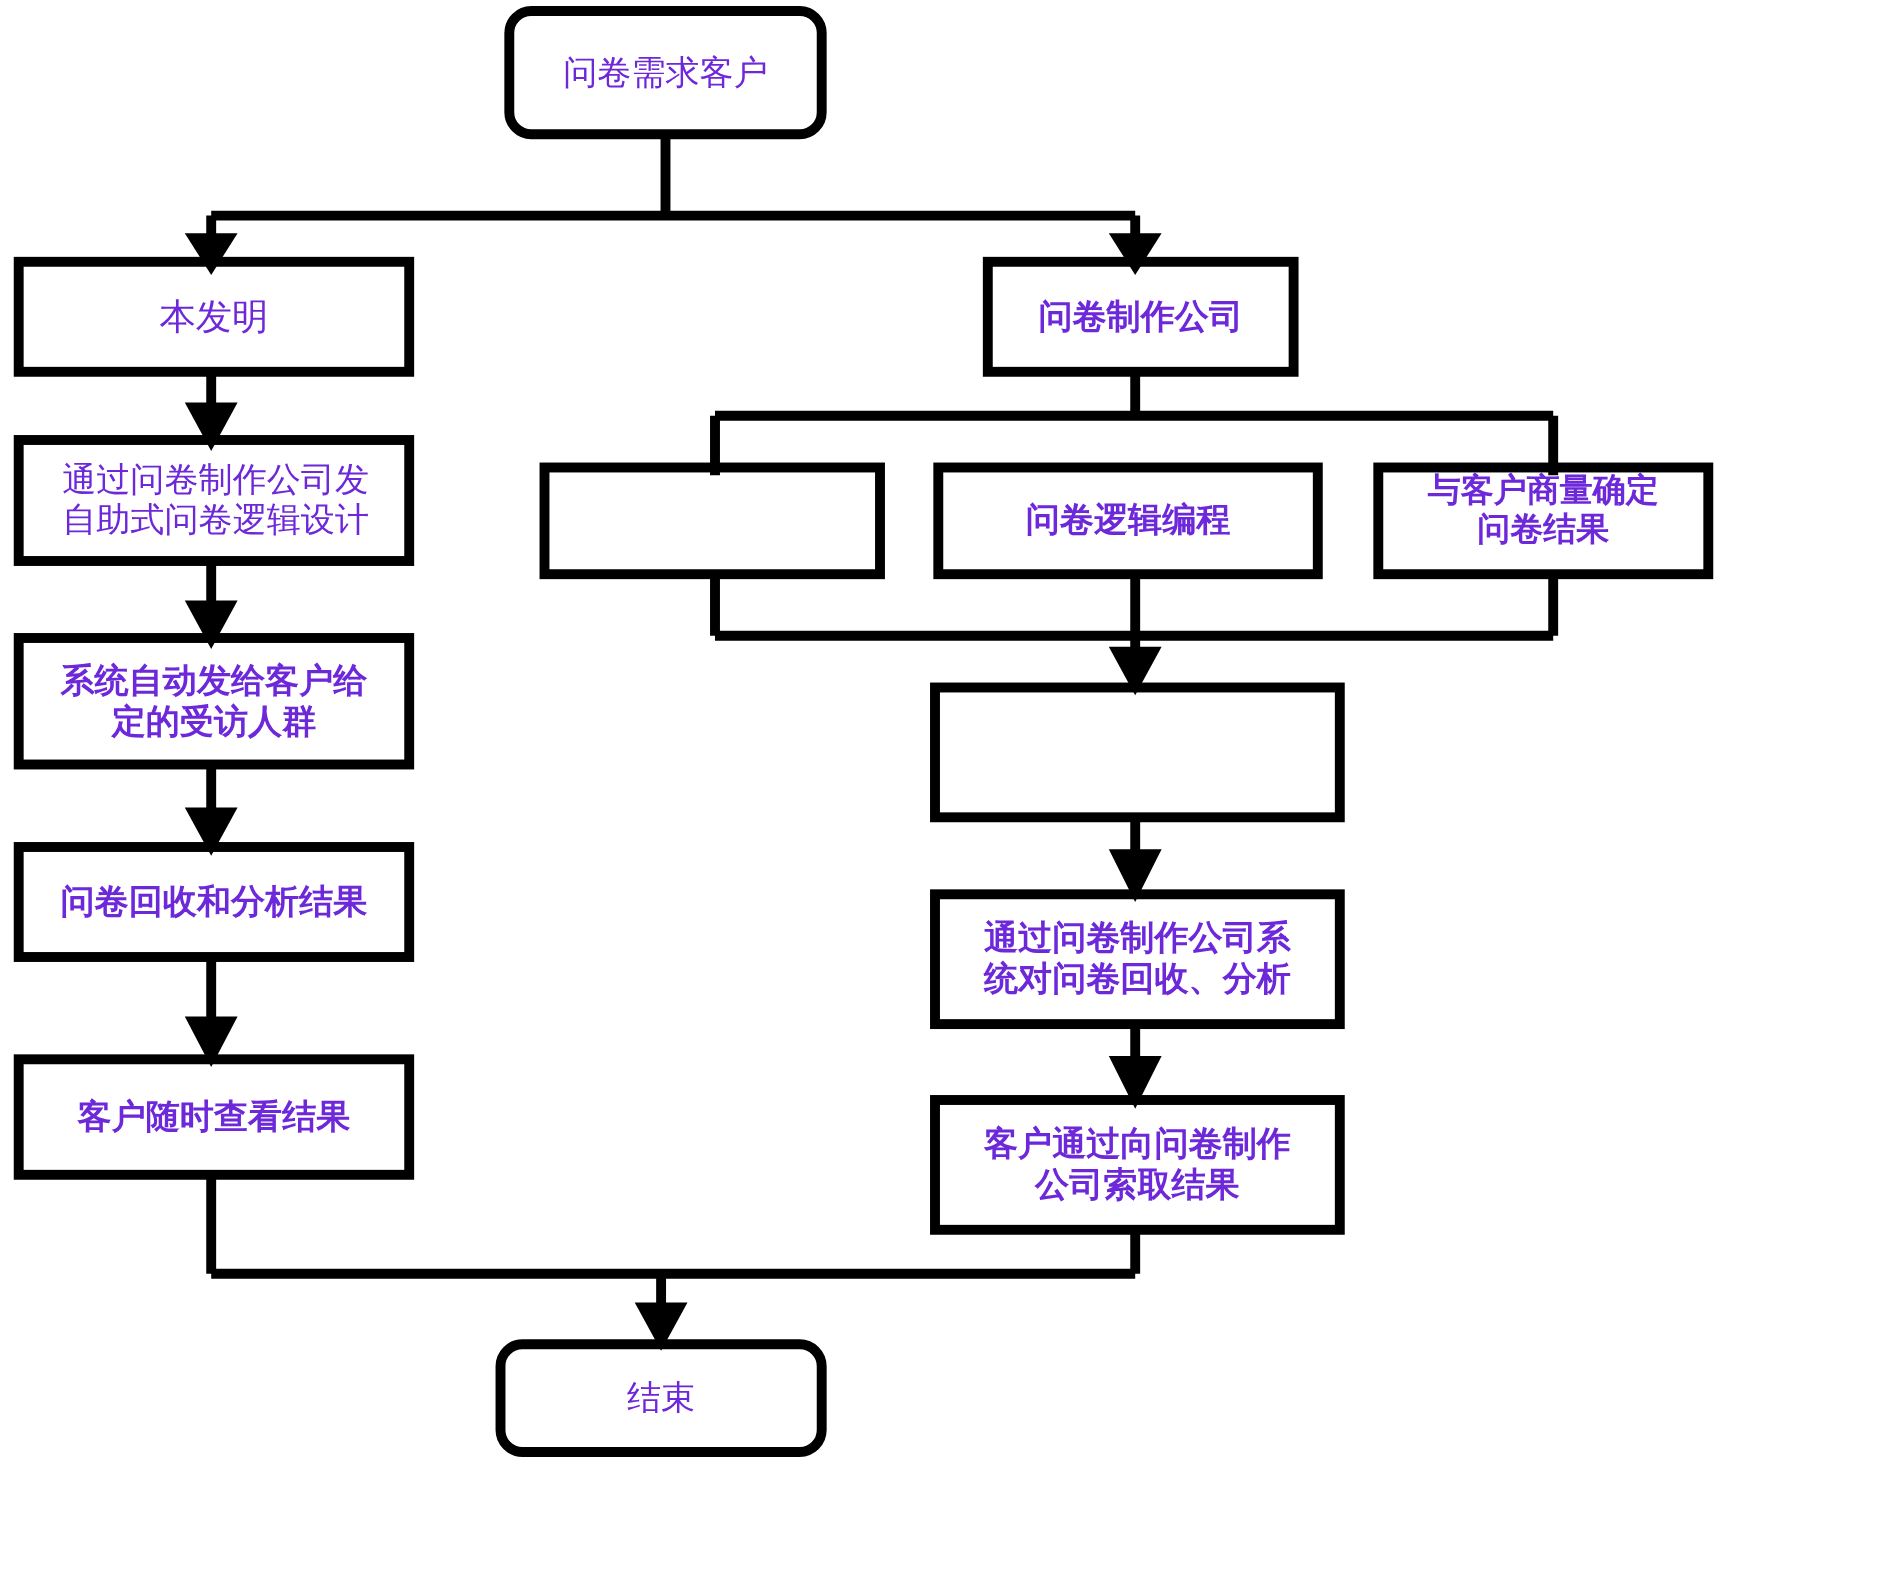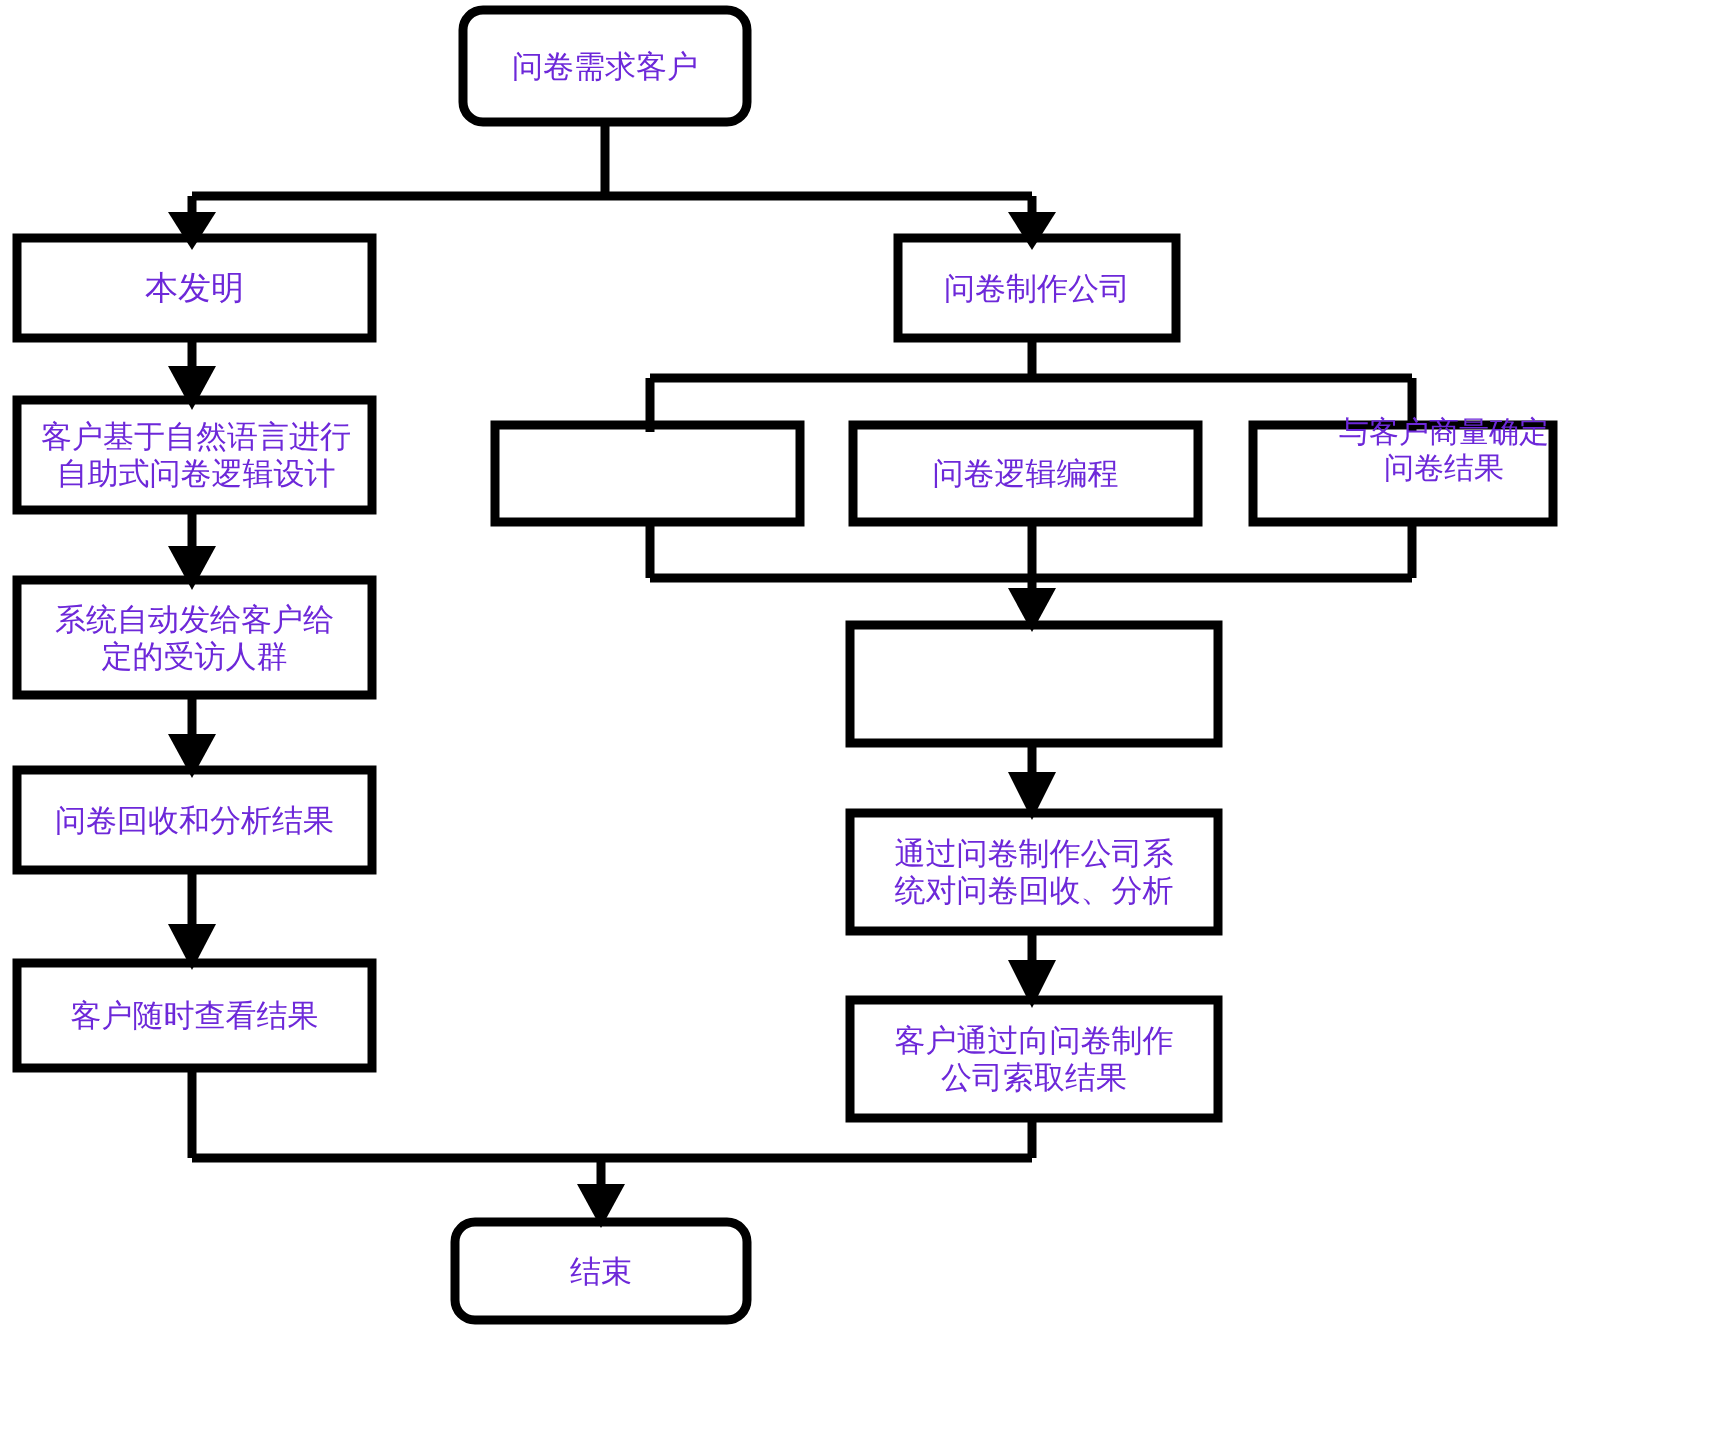--- a/index.html
+++ b/index.html
@@ -49,21 +49,21 @@
     align-items: center;
     justify-content: center;
     text-align: center;
     color: #6d28d9;
     font-family: "DejaVu Sans", "Liberation Sans", sans-serif;
     line-height: 1.18;
     pointer-events: none;
     white-space: pre-line;
   }
   .lbl-normal { font-weight: 400; }
-  .lbl-bold   { font-weight: 400; }
+  .lbl-bold   { font-weight: 700; }
 </style>
 </head>
 <body>
 
 <div id="flowchart-root">
 
   <svg class="diagram" viewBox="0 0 1719 1444" xmlns="http://www.w3.org/2000/svg">
 
     <rect class="node-rect-round" x="463" y="10" width="284" height="112" rx="20" ry="20"></rect>
 
@@ -122,36 +122,36 @@
 
     <path class="conn" d="M 192 1068 L 192 1158 M 1032 1118 L 1032 1158 M 192 1158 L 1032 1158 M 601 1158 L 601 1190"></path>
     <polygon class="arrow-head" points="577,1184 625,1184 601,1228"></polygon>
 
   </svg>
 
   <div class="node-label lbl-normal" style="left:463px; top:10px; width:284px; height:112px; font-size:31px;">问卷需求客户</div>
 
   <div class="node-label lbl-normal" style="left:17px; top:238px; width:355px; height:100px; font-size:33px;">本发明</div>
 
-  <div class="node-label lbl-normal" style="left:7px; top:400px; width:378px; height:110px; font-size:31px;">客户基于自然语言进行
+  <div class="node-label lbl-normal" style="left:7px; top:400px; width:378px; height:110px; font-size:31px;">通过问卷制作公司发
 自助式问卷逻辑设计</div>
 
   <div class="node-label lbl-bold" style="left:17px; top:580px; width:355px; height:115px; font-size:31px;">系统自动发给客户给
 定的受访人群</div>
 
   <div class="node-label lbl-bold" style="left:17px; top:770px; width:355px; height:100px; font-size:31px;">问卷回收和分析结果</div>
 
   <div class="node-label lbl-bold" style="left:17px; top:963px; width:355px; height:105px; font-size:31px;">客户随时查看结果</div>
 
   <div class="node-label lbl-bold" style="left:898px; top:238px; width:278px; height:100px; font-size:31px;">问卷制作公司</div>
 
 
   <div class="node-label lbl-bold" style="left:853px; top:425px; width:345px; height:97px; font-size:31px;">问卷逻辑编程</div>
 
-  <div class="node-label lbl-bold" style="left:1248px; top:401px; width:310px; height:97px; font-size:30px;padding-left:41px;">与客户商量确定
+  <div class="node-label lbl-bold" style="left:1248px; top:415px; width:310px; height:97px; font-size:30px;">与客户商量确定
 问卷结果</div>
 
 
   <div class="node-label lbl-bold" style="left:850px; top:813px; width:368px; height:118px; font-size:31px;">通过问卷制作公司系
 统对问卷回收、分析</div>
 
   <div class="node-label lbl-bold" style="left:850px; top:1000px; width:368px; height:118px; font-size:31px;">客户通过向问卷制作
 公司索取结果</div>
 
   <div class="node-label lbl-normal" style="left:455px; top:1222px; width:292px; height:98px; font-size:31px;">结束</div>

